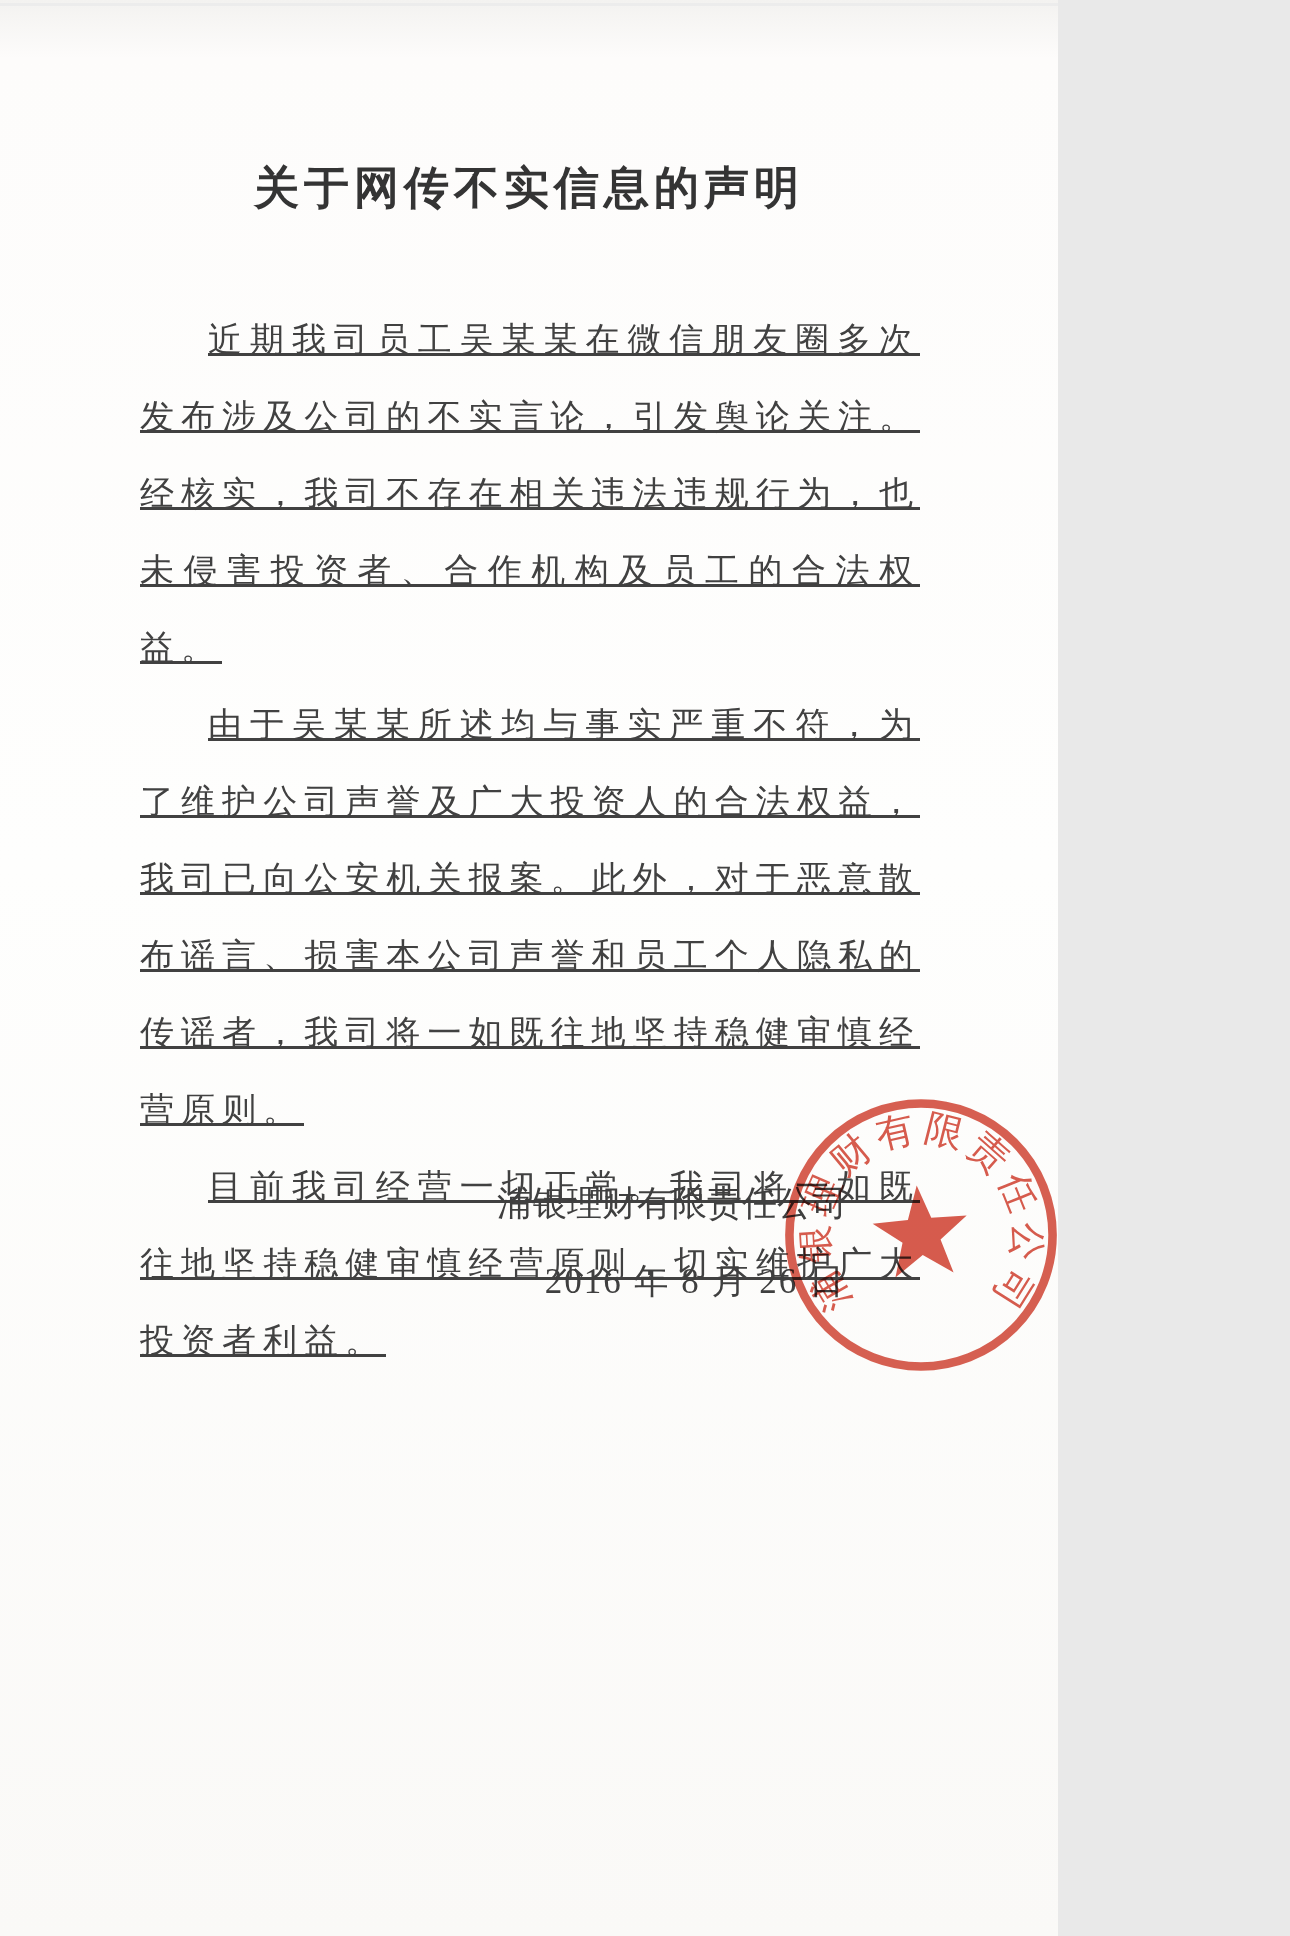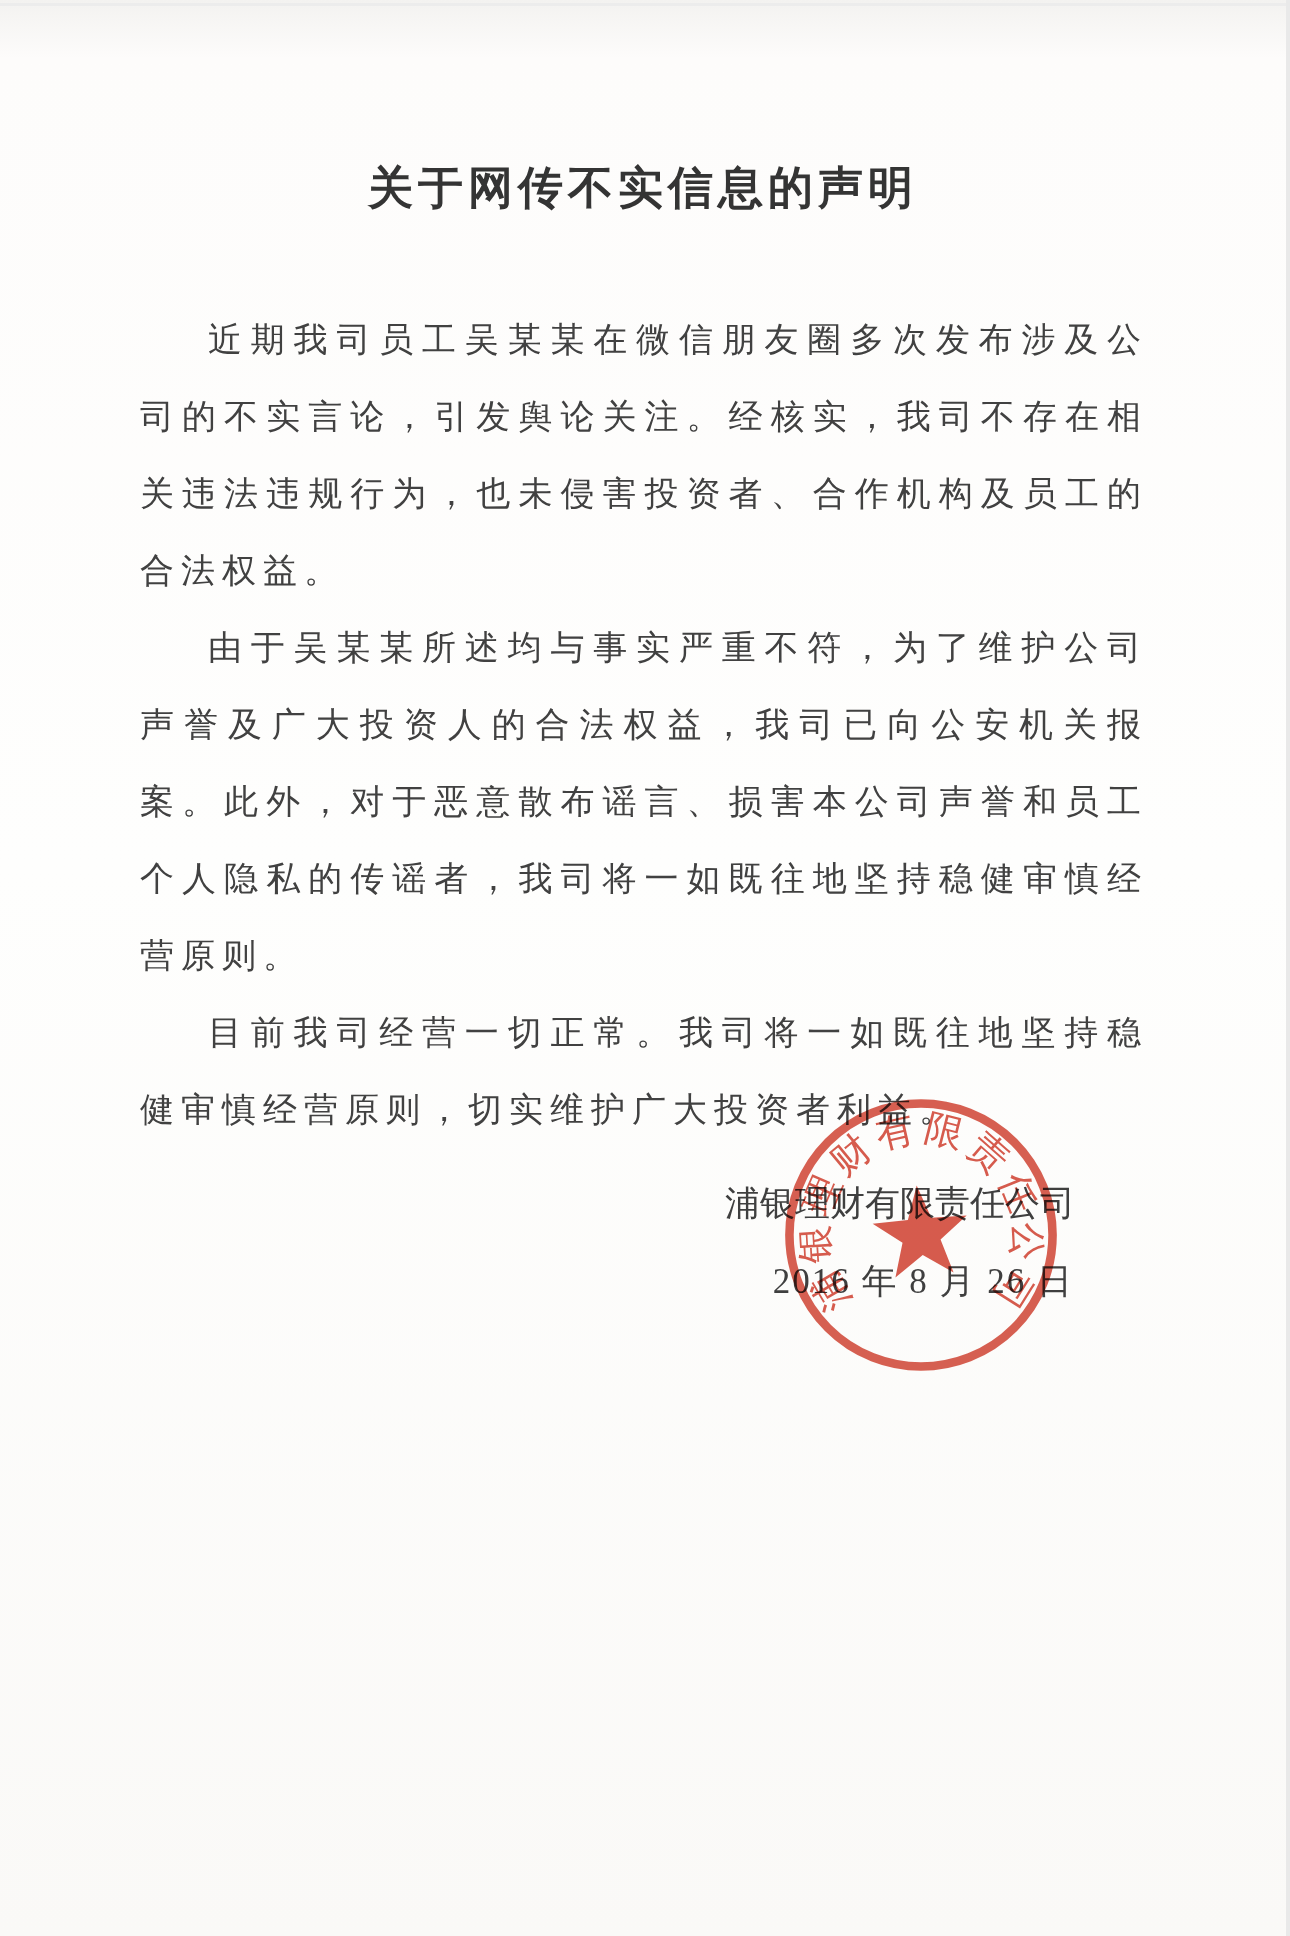--- a/index.html
+++ b/index.html
@@ -3,21 +3,21 @@
 <meta charset="utf-8">
 <style>
   html,body{margin:0;padding:0;}
   body{
     width:1290px;height:1936px;
     background:#e9e9e9;
     font-family:"Liberation Serif","DejaVu Serif",serif;
   }
   .page{
     position:relative;
-    width:1286px;height:1936px;
+    width:1058px;height:1936px;
     overflow:hidden;
     background:linear-gradient(180deg,#f3f2f0 0%,#fdfcfb 3%,#fefefd 45%,#faf9f7 100%);
     color:#3d3d3d;
   }
   .top-edge{
     position:absolute;top:3px;left:0;width:100%;height:3px;
     background:#ececec;
   }
   .doc-title{
     position:absolute;
@@ -31,20 +31,21 @@
     color:#343434;
   }
   .doc-body{
     position:absolute;
     top:301px;left:140px;right:138px;
     font-size:34px;
     line-height:77px;
     letter-spacing:7px;
     text-align:justify;
     color:#414141;
+    text-decoration:underline;
   }
   .doc-body p{
     margin:0;
     text-indent:2em;
   }
   .signature{
     position:absolute;
     top:1180px;right:211px;
     font-size:35px;
     letter-spacing:0px;

